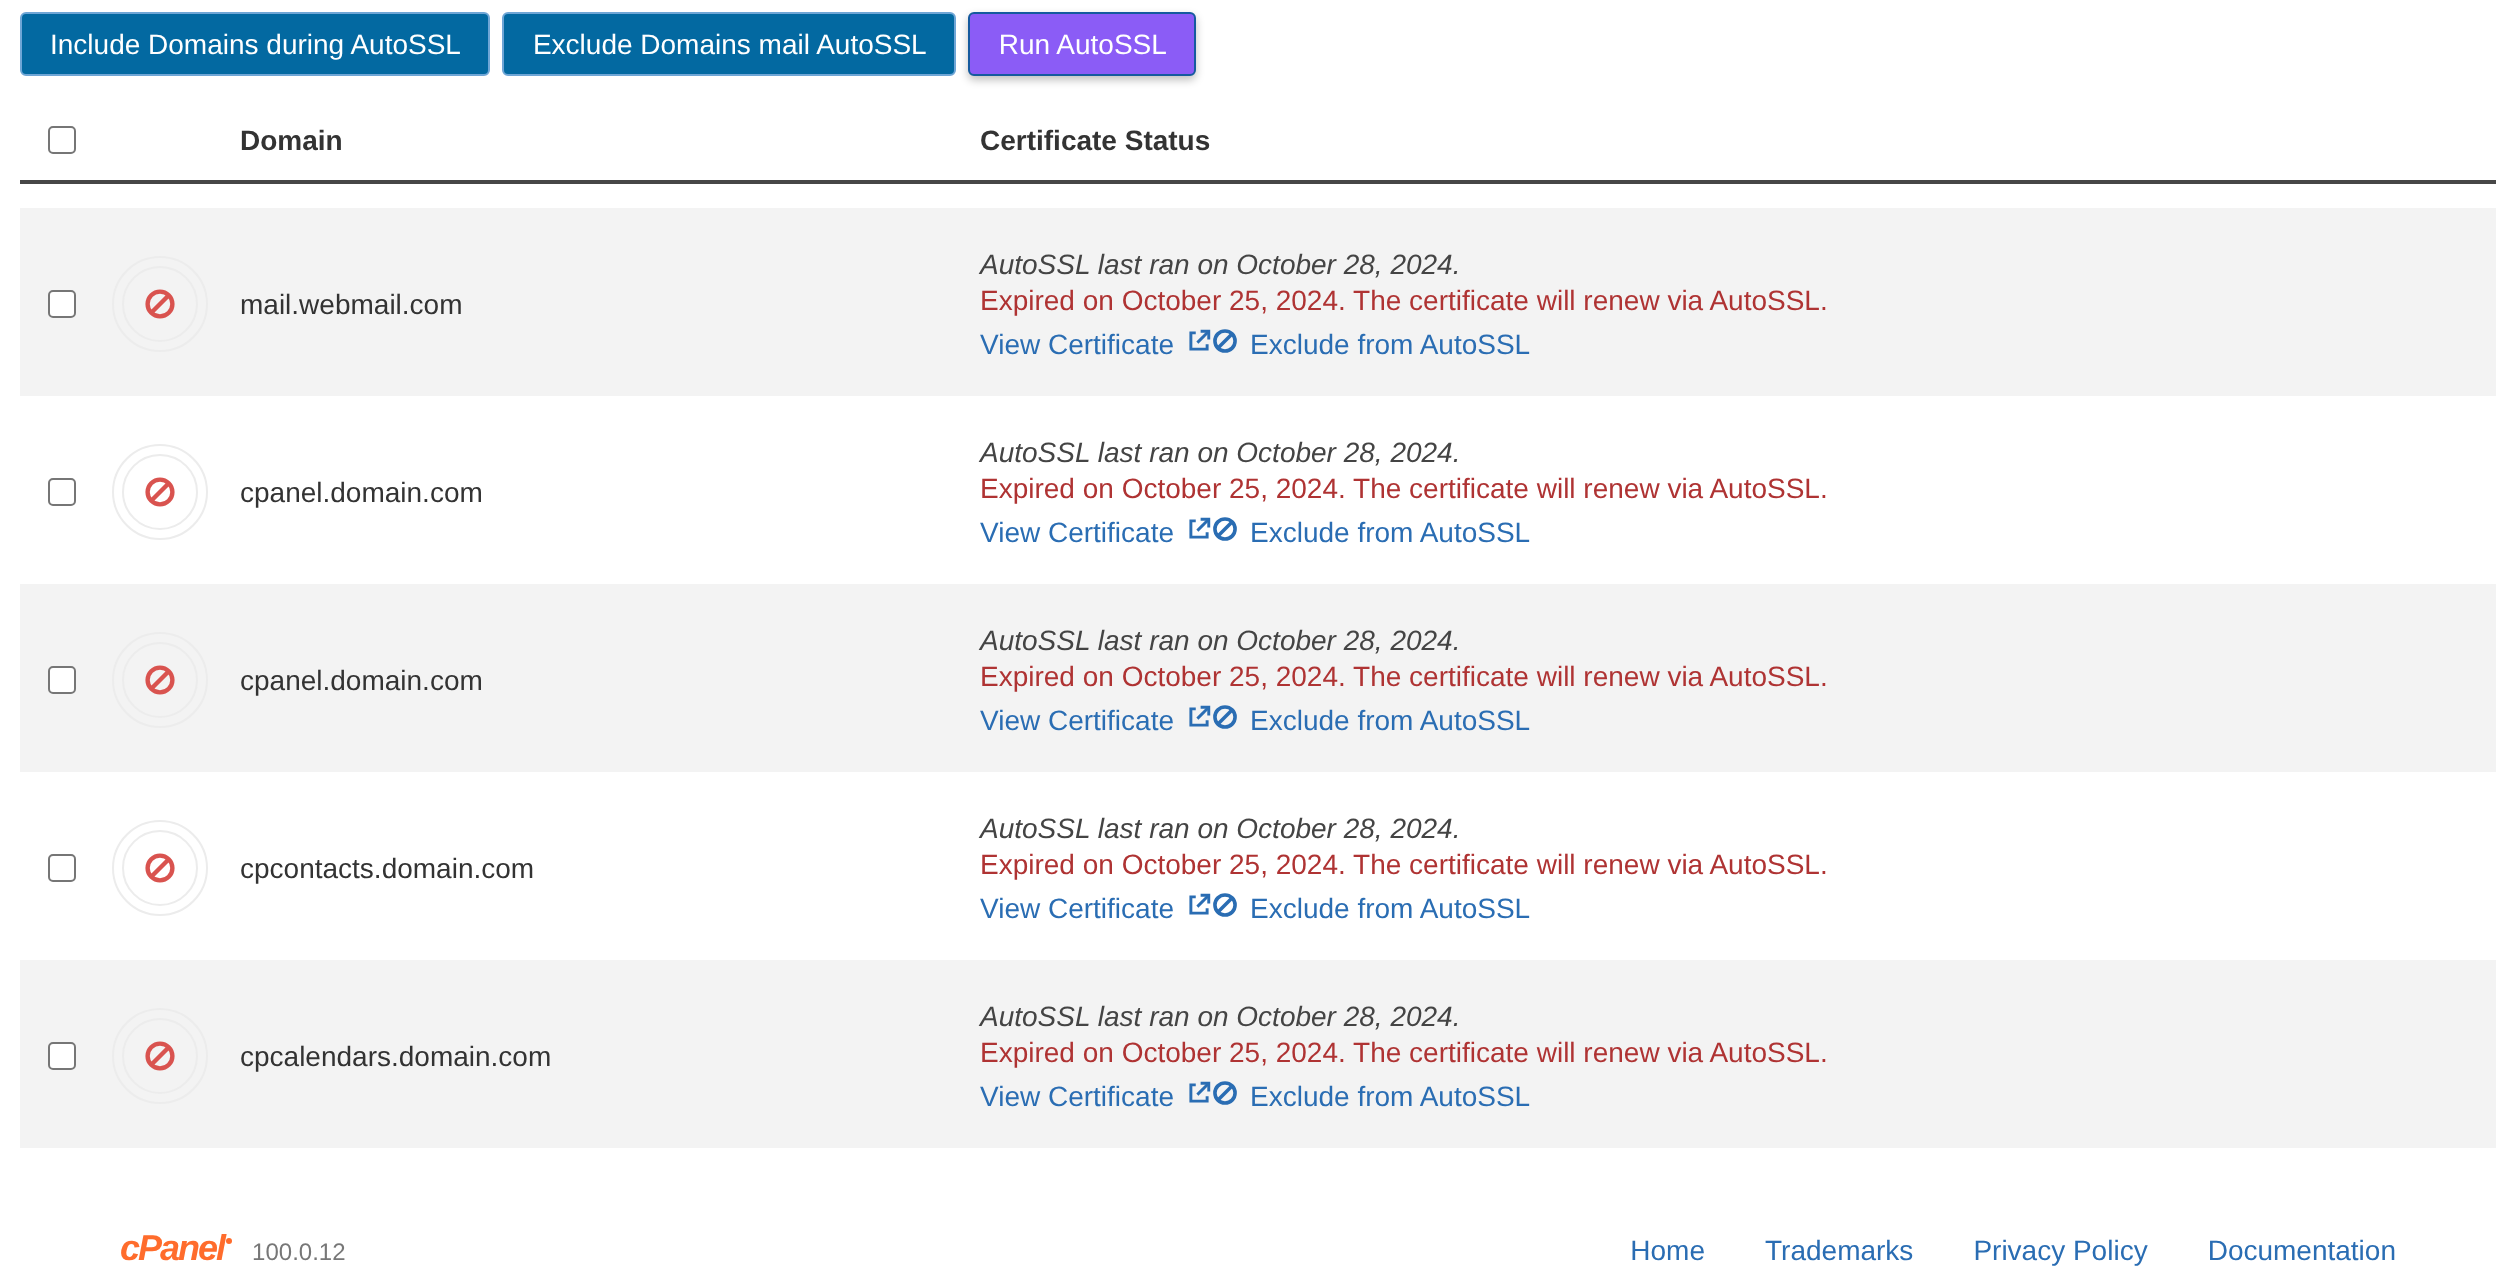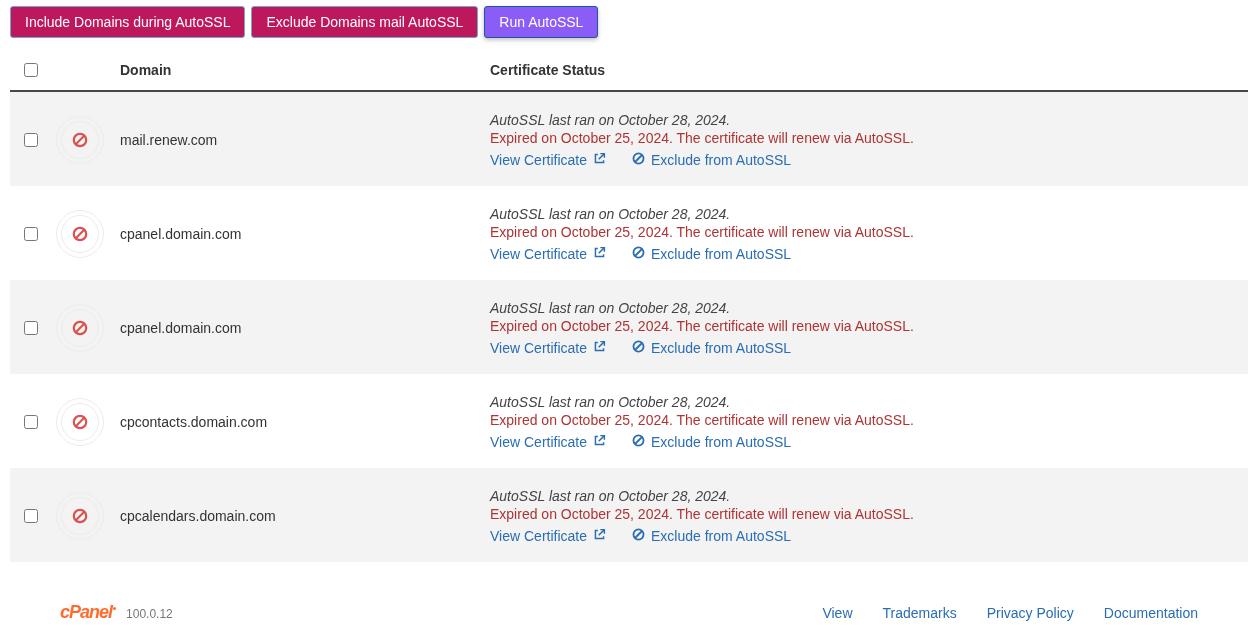--- a/index.html
+++ b/index.html
@@ -1,34 +1,34 @@
 <!DOCTYPE html>
 <html><head>
 <meta charset="utf-8">
 <style>
   * { box-sizing: border-box; }
   body { margin: 0; font-family: -apple-system, BlinkMacSystemFont, "Segoe UI", Helvetica, Arial, sans-serif; background: #fff; color: #333; font-size: 14px; }
   .page { width: 1258px; margin: 0 auto; padding: 6px 10px 20px 10px; }
   .toolbar { display: flex; gap: 6px; margin-bottom: 14px; }
   .btn { border: 1px solid transparent; padding: 7px 14px; border-radius: 3px; font-size: 14px; cursor: pointer; color: #fff; }
-  .btn-light { background: #be185d; border-color: #6fa6d6; }
+  .btn-light { background: #0369a1; border-color: #6fa6d6; }
   .btn-primary { background: #8b5cf6; border-color: #155a9e; box-shadow: 0 2px 4px rgba(0,0,0,0.25); }
   .table { width: 100%; }
-  .thead { display: flex; align-items: center; border-bottom: 2px solid #474747; padding: 8px 0 10px 0; margin-bottom: 0; }
+  .thead { display: flex; align-items: center; border-bottom: 2px solid #474747; padding: 8px 0 10px 0; margin-bottom: 12px; }
   .col-chk { width: 40px; display: flex; align-items: center; justify-content: center; }
   .col-icon { width: 60px; display: flex; align-items: center; justify-content: center; }
   .col-domain { width: 370px; padding-left: 10px; font-weight: 700; color: #333; }
   .col-status { flex: 1; padding-left: 10px; font-weight: 700; color: #333; }
   .row { display: flex; align-items: center; padding: 20px 0 18px 0; }
   .row.odd { background: #f3f3f3; }
   .row .col-domain { font-weight: 400; color: #333; }
   .row .col-status { font-weight: 400; }
   .status-line { font-style: italic; color: #444; margin-bottom: 2px; }
   .expired-line { color: #af3333; margin-bottom: 6px; }
-  .links { display: flex; gap: 26px; align-items: center; }
+  .links { display: flex; align-items: center; }
   .link { color: #2a6db3; text-decoration: none; cursor: pointer; display: inline-flex; align-items: center; gap: 6px; }
   .link svg { width: 13px; height: 13px; }
   .status-icon { width: 46px; height: 46px; border-radius: 50%; display: flex; align-items: center; justify-content: center; position: relative; }
   .status-icon::before, .status-icon::after { content: ""; position: absolute; border-radius: 50%; border: 1px solid #ececec; }
   .status-icon::before { width: 46px; height: 46px; }
   .status-icon::after { width: 36px; height: 36px; }
   .status-icon svg { width: 16px; height: 16px; position: relative; z-index: 1; }
   .footer { display: flex; justify-content: space-between; align-items: center; padding: 40px 50px 10px 50px; }
   .footer-left { display: flex; align-items: baseline; gap: 10px; }
   .brand { font-family: Arial, sans-serif; font-weight: 900; font-style: italic; color: #ff6c2c; font-size: 18px; letter-spacing: -1px; position: relative; }
@@ -64,21 +64,21 @@
             <input type="checkbox" style="">
           </div>
           <div class="col-icon">
             <div class="status-icon">
               <svg viewBox="0 0 16 16" fill="none" stroke="#d9534f" stroke-width="2.2">
                 <circle cx="8" cy="8" r="6.2"></circle>
                 <line x1="4" y1="12" x2="12" y2="4"></line>
               </svg>
             </div>
           </div>
-          <div class="col-domain">mail.renew.com</div>
+          <div class="col-domain">mail.webmail.com</div>
           <div class="col-status">
             <div class="status-line">AutoSSL last ran on October 28, 2024.</div>
             <div class="expired-line">Expired on October 25, 2024. The certificate will renew via AutoSSL.</div>
             <div class="links">
               <a class="link">
                 <span>View Certificate</span>
                 <span><svg viewBox="0 0 16 16" fill="none" stroke="#2a6db3" stroke-width="1.8">
                     <path d="M6 3H3v10h10v-3"></path>
                     <path d="M9 2h5v5"></path>
                     <line x1="14" y1="2" x2="7" y2="9"></line>
@@ -236,20 +236,20 @@
         </div>
       </div>
   </div>
 
   <div class="footer">
     <div class="footer-left">
       <span class="brand">cPanel</span>
       <span class="version">100.0.12</span>
     </div>
     <div class="footer-links">
-      <a href="#">View</a>
+      <a href="#">Home</a>
       <a href="#">Trademarks</a>
       <a href="#">Privacy Policy</a>
       <a href="#">Documentation</a>
     </div>
   </div>
 
 </div>
 
 </body></html>

